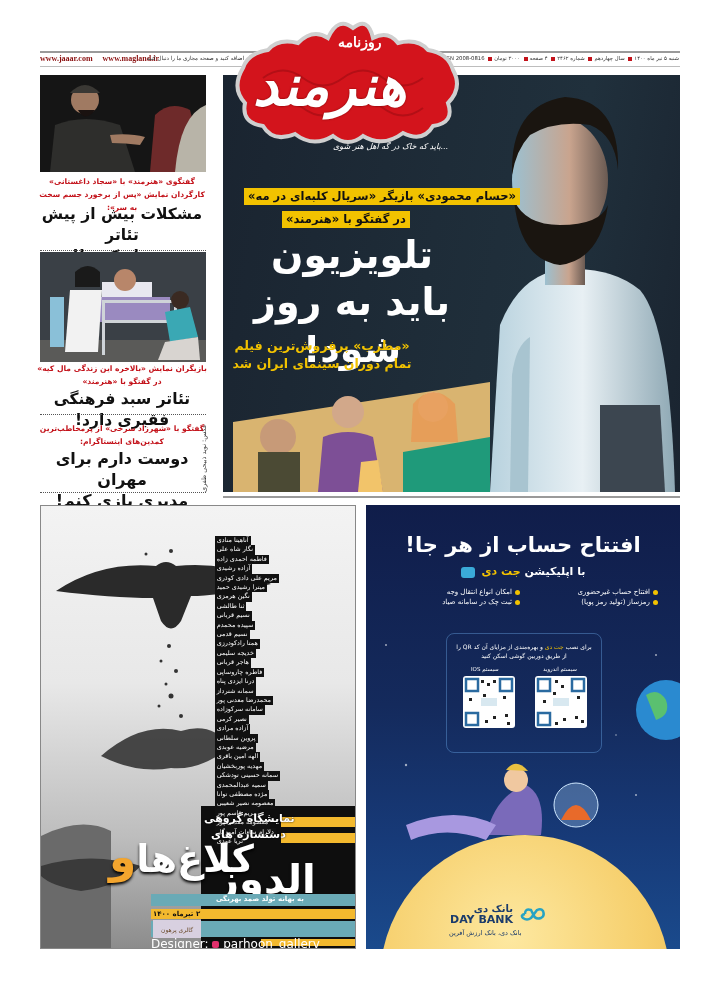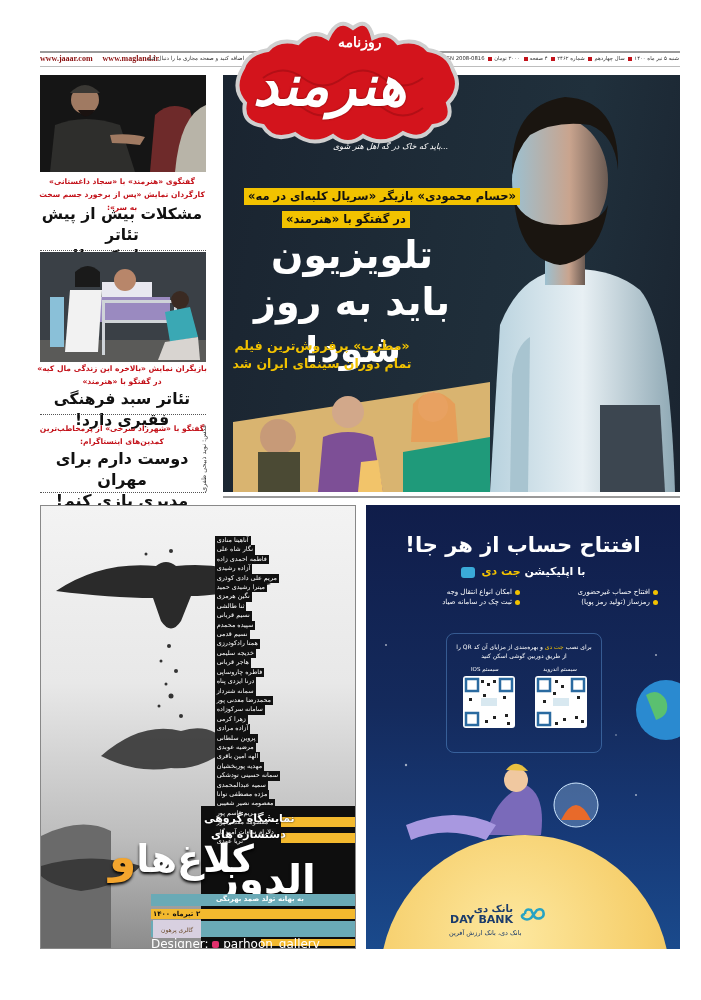--- a/index.html
+++ b/index.html
@@ -233,21 +233,21 @@
     <span>سپیده محمدم</span>
     <span>نسیم قدمی</span>
     <span>همتا رادکودرزی</span>
     <span>خدیجه سلیمی</span>
     <span>هاجر قربانی</span>
     <span>فاطره چاروساپی</span>
     <span>درنا ایزدی پناه</span>
     <span>سمانه شترداز</span>
     <span>محمدرضا معدنی پور</span>
     <span>سامانه سرکوزاده</span>
-    <span>زهرا کرمی</span>
+    <span>نصیر کرمی</span>
     <span>آزاده مرادی</span>
     <span>پروین سلطانی</span>
     <span>مرضیه عوبدی</span>
     <span>الهه امین باقری</span>
     <span>مهدیه پوربخشیان</span>
     <span>سمانه حسینی تودشکی</span>
     <span>سمیه عبدالمحمدی</span>
     <span>مژده مصطفی توانا</span>
     <span>معصومه نصیر شعیبی</span>
     <span>مریم قاسم پور</span>

